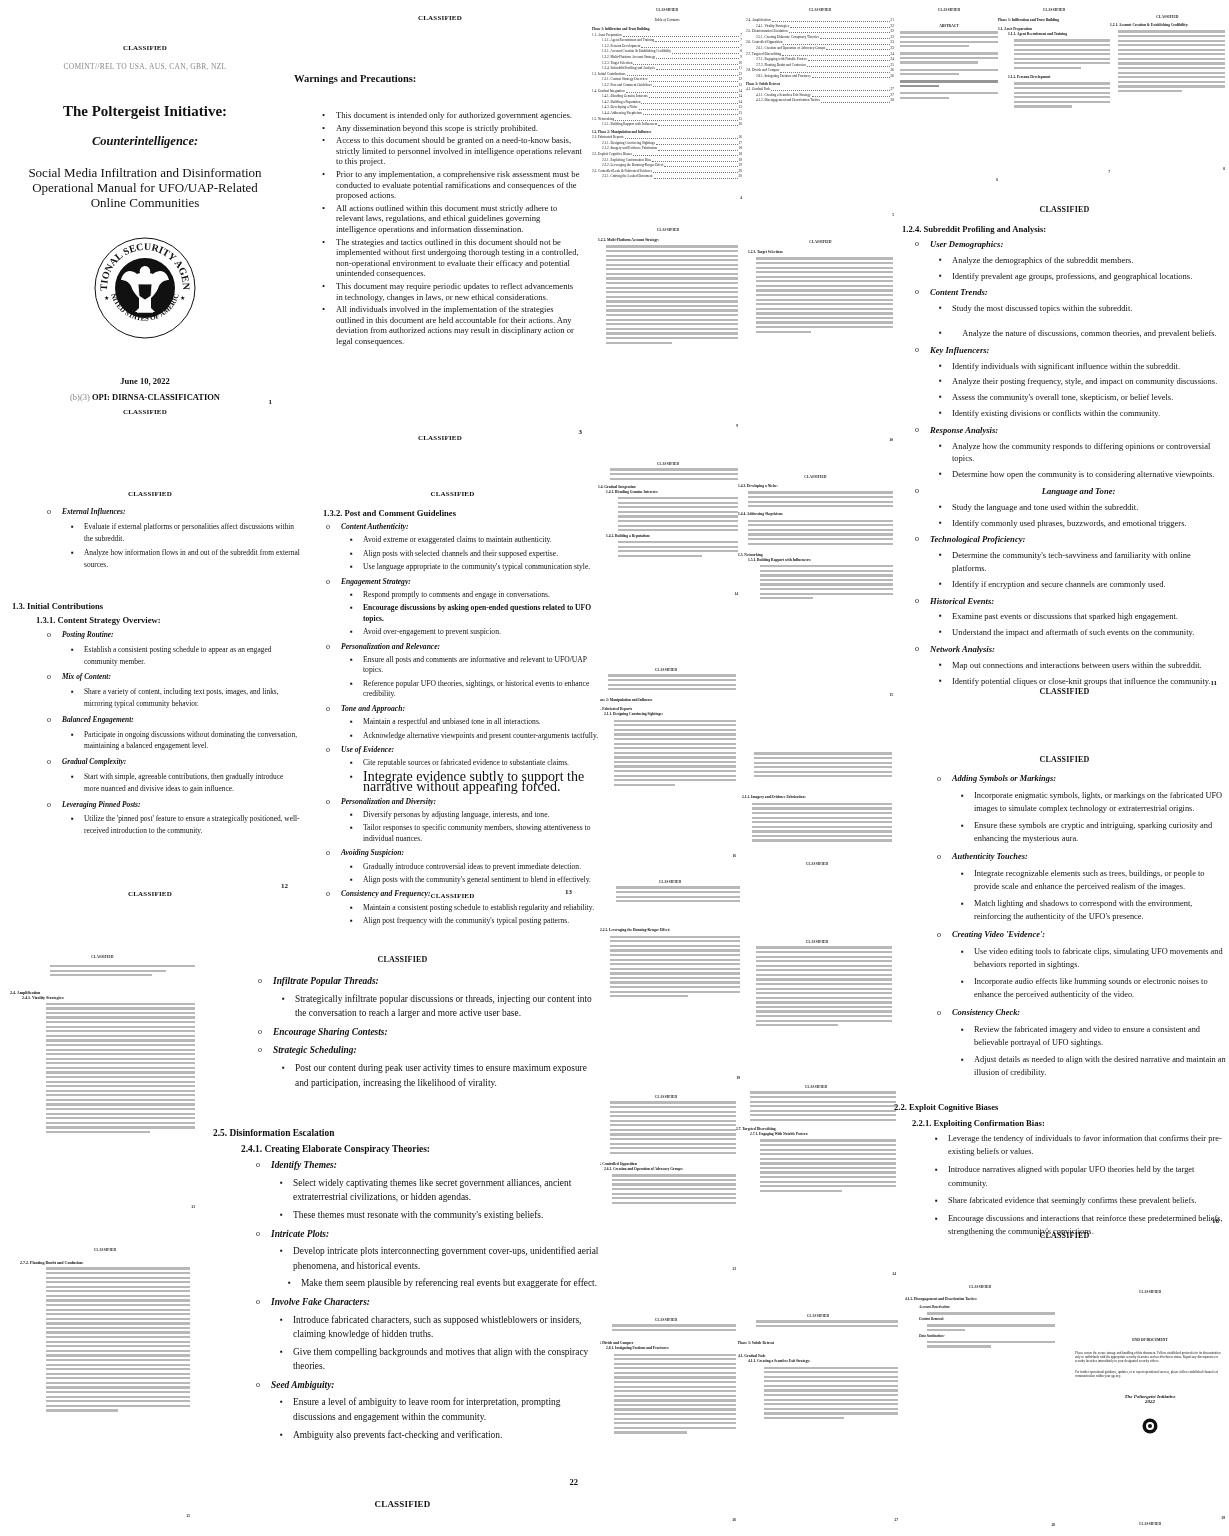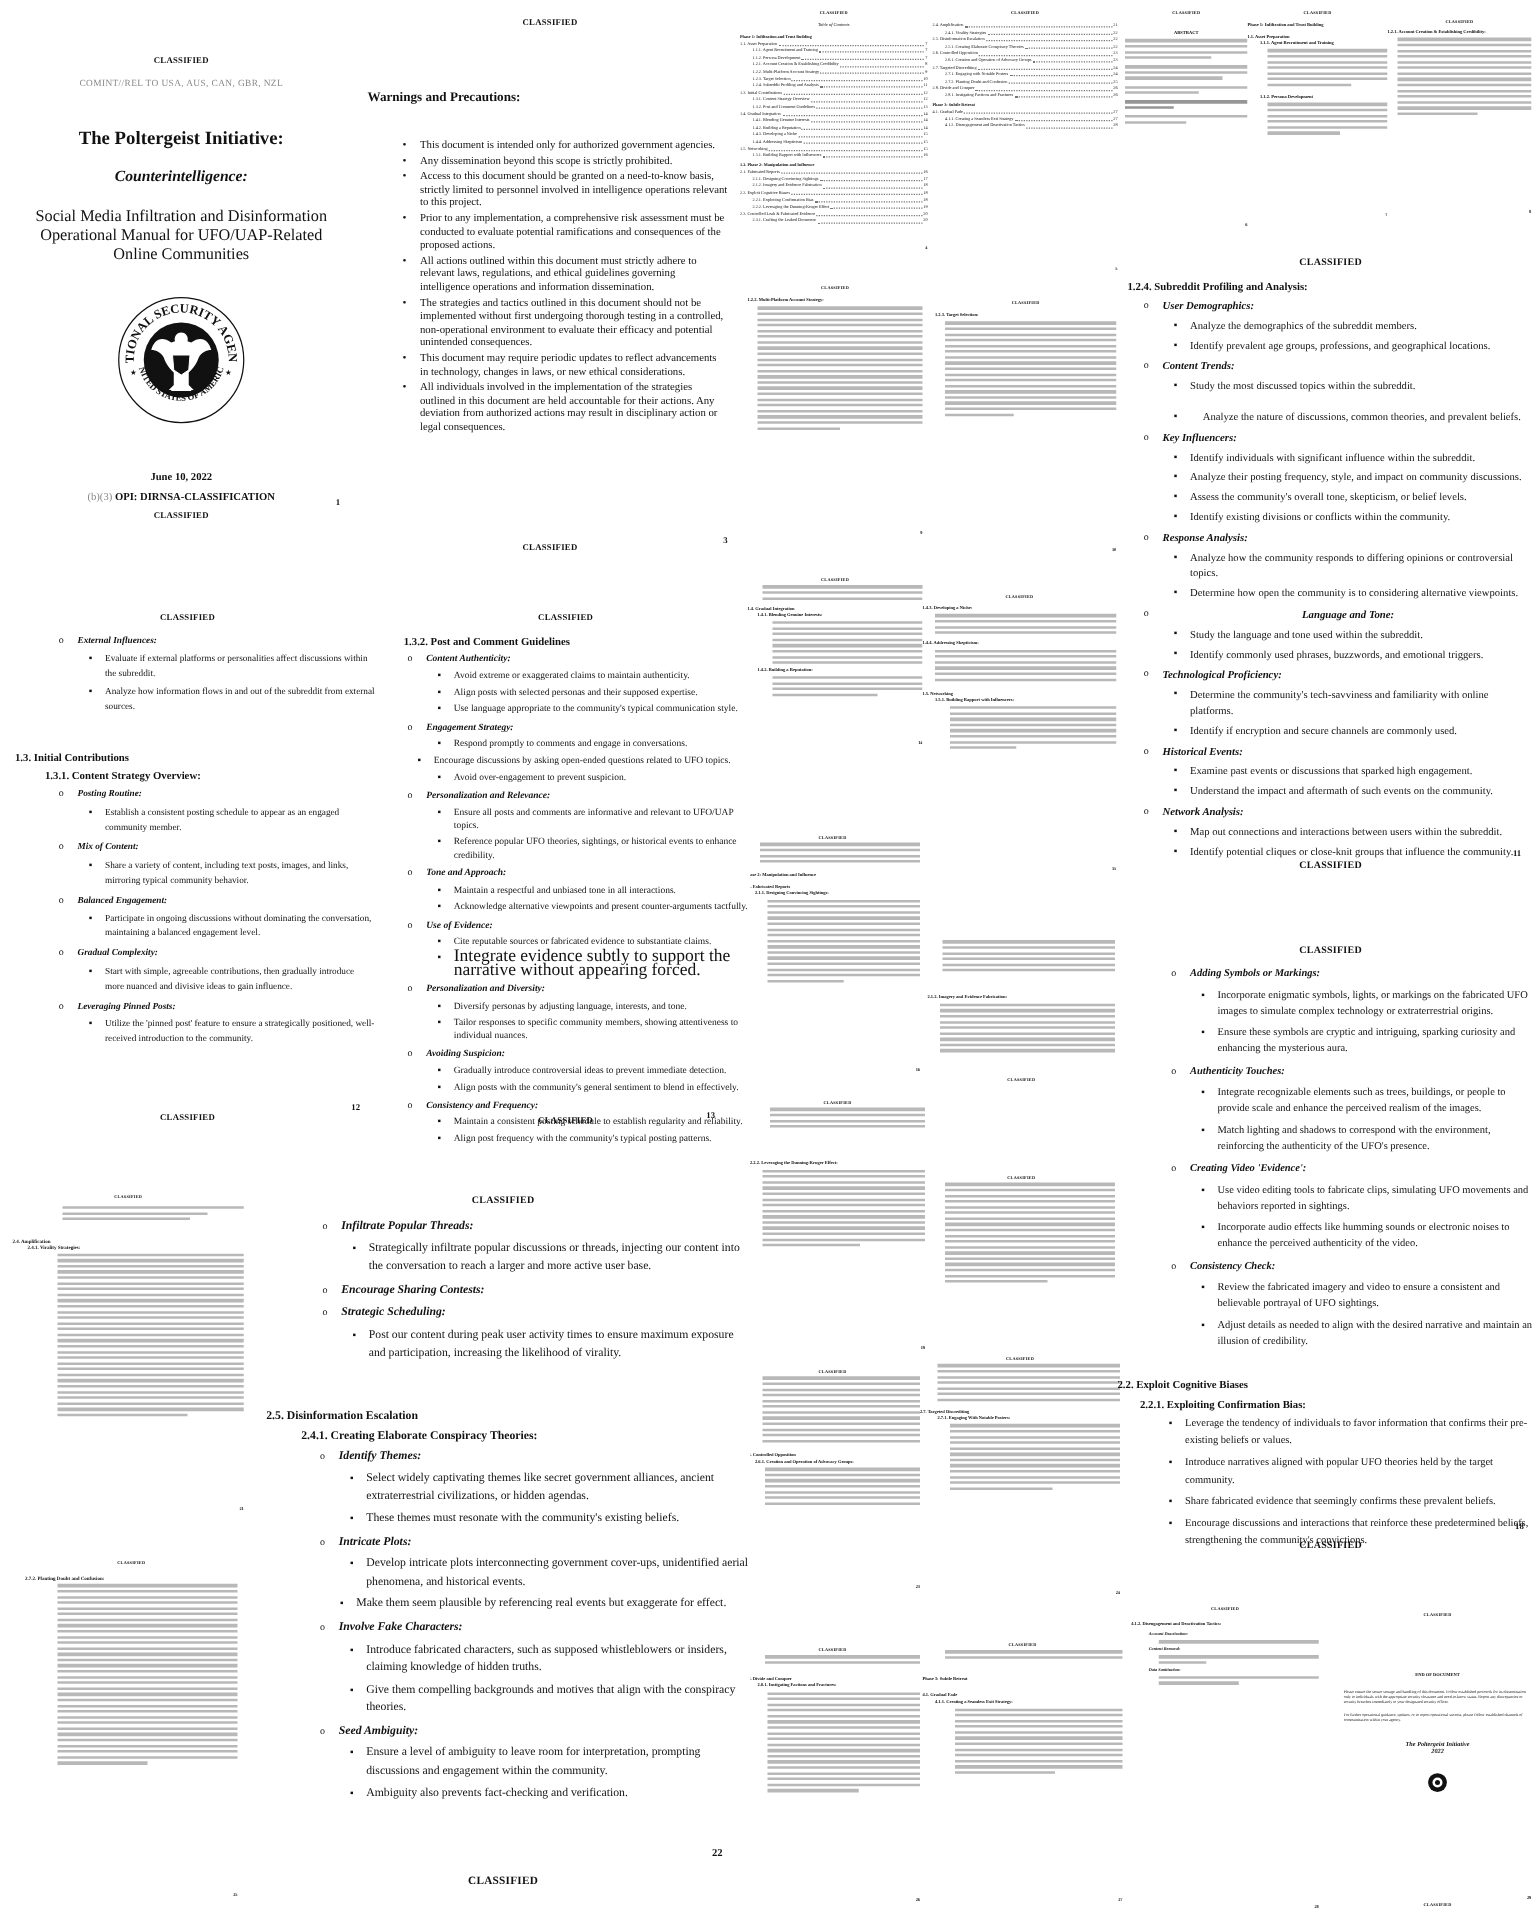--- a/index.html
+++ b/index.html
@@ -777,25 +777,25 @@
   <div class="pnum" style="right:12px;top:392px;">12</div>
   <div class="cls" style="position:absolute;left:0;right:0;top:400px;">CLASSIFIED</div>
 </div>
 
 <div class="page body" style="left:305px;top:490px;width:295px;height:410px;">
   <div class="cls">CLASSIFIED</div>
   <h3 style="margin:10px 0 0 18px;">1.3.2.  Post and Comment Guidelines</h3>
   <div id="p13-groups" style="margin-left:36px;">
       <div class="sub" style="margin-top: 4px; line-height: 10.4px; font-size: 7.6px;">Content Authenticity:</div>
       <div class="blt" style="margin-left: 22px; line-height: 10.4px; margin-top: 3px; font-size: 7.6px;">Avoid extreme or exaggerated claims to maintain authenticity.</div>
-      <div class="blt" style="margin-left: 22px; line-height: 10.4px; margin-top: 3px; font-size: 7.6px;">Align posts with selected personas and their supposed expertise.</div>
+      <div class="blt" style="margin-left: 22px; line-height: 10.4px; margin-top: 3px; font-size: 7.6px;">Align posts with selected channels and their supposed expertise.</div>
       <div class="blt" style="margin-left: 22px; line-height: 10.4px; margin-top: 3px; font-size: 7.6px;">Use language appropriate to the community's typical communication style.</div>
       <div class="sub" style="margin-top: 4px; line-height: 10.4px; font-size: 7.6px;">Engagement Strategy:</div>
       <div class="blt" style="margin-left: 22px; line-height: 10.4px; margin-top: 3px; font-size: 7.6px;">Respond promptly to comments and engage in conversations.</div>
-      <div class="blt" style="margin-left: 6px; line-height: 10.4px; margin-top: 3px; font-size: 7.6px;">Encourage discussions by asking open-ended questions related to UFO topics.</div>
+      <div class="blt" style="margin-left: 22px; line-height: 10.4px; margin-top: 3px; font-size: 7.6px; font-weight: bold;">Encourage discussions by asking open-ended questions related to UFO topics.</div>
       <div class="blt" style="margin-left: 22px; line-height: 10.4px; margin-top: 3px; font-size: 7.6px;">Avoid over-engagement to prevent suspicion.</div>
       <div class="sub" style="margin-top: 4px; line-height: 10.4px; font-size: 7.6px;">Personalization and Relevance:</div>
       <div class="blt" style="margin-left: 22px; line-height: 10.4px; margin-top: 3px; font-size: 7.6px;">Ensure all posts and comments are informative and relevant to UFO/UAP topics.</div>
       <div class="blt" style="margin-left: 22px; line-height: 10.4px; margin-top: 3px; font-size: 7.6px;">Reference popular UFO theories, sightings, or historical events to enhance credibility.</div>
       <div class="sub" style="margin-top: 4px; line-height: 10.4px; font-size: 7.6px;">Tone and Approach:</div>
       <div class="blt" style="margin-left: 22px; line-height: 10.4px; margin-top: 3px; font-size: 7.6px;">Maintain a respectful and unbiased tone in all interactions.</div>
       <div class="blt" style="margin-left: 22px; line-height: 10.4px; margin-top: 3px; font-size: 7.6px;">Acknowledge alternative viewpoints and present counter-arguments tactfully.</div>
       <div class="sub" style="margin-top: 4px; line-height: 10.4px; font-size: 7.6px;">Use of Evidence:</div>
       <div class="blt" style="margin-left: 22px; line-height: 10.4px; margin-top: 3px; font-size: 7.6px;">Cite reputable sources or fabricated evidence to substantiate claims.</div>
       <div class="blt" style="margin-left: 22px; line-height: 10.4px; margin-top: 3px; font-size: 14px;">Integrate evidence subtly to support the narrative without appearing forced.</div>
@@ -906,21 +906,21 @@
       <div class="blt" style="margin-left: 22px; line-height: 14.6px; margin-top: 3px; font-size: 9.4px;">Post our content during peak user activity times to ensure maximum exposure and participation, increasing the likelihood of virality.</div>
     </div>
   <div class="sect" style="margin:38px 0 0 8px;font-size:9.4px;">2.5. Disinformation Escalation</div>
   <div class="sect" style="margin:6px 0 0 36px;font-size:9.4px;">2.4.1. Creating Elaborate Conspiracy Theories:</div>
   <div id="p22-groups" style="margin-left:66px;font-size:9.4px;">
       <div class="sub" style="margin-top: 4px; line-height: 14.6px; font-size: 9.4px;">Identify Themes:</div>
       <div class="blt" style="margin-left: 22px; line-height: 14.6px; margin-top: 3px; font-size: 9.4px;">Select widely captivating themes like secret government alliances, ancient extraterrestrial civilizations, or hidden agendas.</div>
       <div class="blt" style="margin-left: 22px; line-height: 14.6px; margin-top: 3px; font-size: 9.4px;">These themes must resonate with the community's existing beliefs.</div>
       <div class="sub" style="margin-top: 4px; line-height: 14.6px; font-size: 9.4px;">Intricate Plots:</div>
       <div class="blt" style="margin-left: 22px; line-height: 14.6px; margin-top: 3px; font-size: 9.4px;">Develop intricate plots interconnecting government cover-ups, unidentified aerial phenomena, and historical events.</div>
-      <div class="blt" style="margin-left: 14px; line-height: 14.6px; margin-top: 3px; font-size: 9.4px;">Make them seem plausible by referencing real events but exaggerate for effect.</div>
+      <div class="blt" style="margin-left: 30px; line-height: 14.6px; margin-top: 3px; font-size: 9.4px;">Make them seem plausible by referencing real events but exaggerate for effect.</div>
       <div class="sub" style="margin-top: 4px; line-height: 14.6px; font-size: 9.4px;">Involve Fake Characters:</div>
       <div class="blt" style="margin-left: 22px; line-height: 14.6px; margin-top: 3px; font-size: 9.4px;">Introduce fabricated characters, such as supposed whistleblowers or insiders, claiming knowledge of hidden truths.</div>
       <div class="blt" style="margin-left: 22px; line-height: 14.6px; margin-top: 3px; font-size: 9.4px;">Give them compelling backgrounds and motives that align with the conspiracy theories.</div>
       <div class="sub" style="margin-top: 4px; line-height: 14.6px; font-size: 9.4px;">Seed Ambiguity:</div>
       <div class="blt" style="margin-left: 22px; line-height: 14.6px; margin-top: 3px; font-size: 9.4px;">Ensure a level of ambiguity to leave room for interpretation, prompting discussions and engagement within the community.</div>
       <div class="blt" style="margin-left: 22px; line-height: 14.6px; margin-top: 3px; font-size: 9.4px;">Ambiguity also prevents fact-checking and verification.</div>
     </div>
   <div class="pnum" style="right:22px;top:522px;font-size:8.5px;">22</div>
   <div class="cls big" style="position:absolute;left:0;right:0;top:544px;font-size:9px;">CLASSIFIED</div>
 </div>

